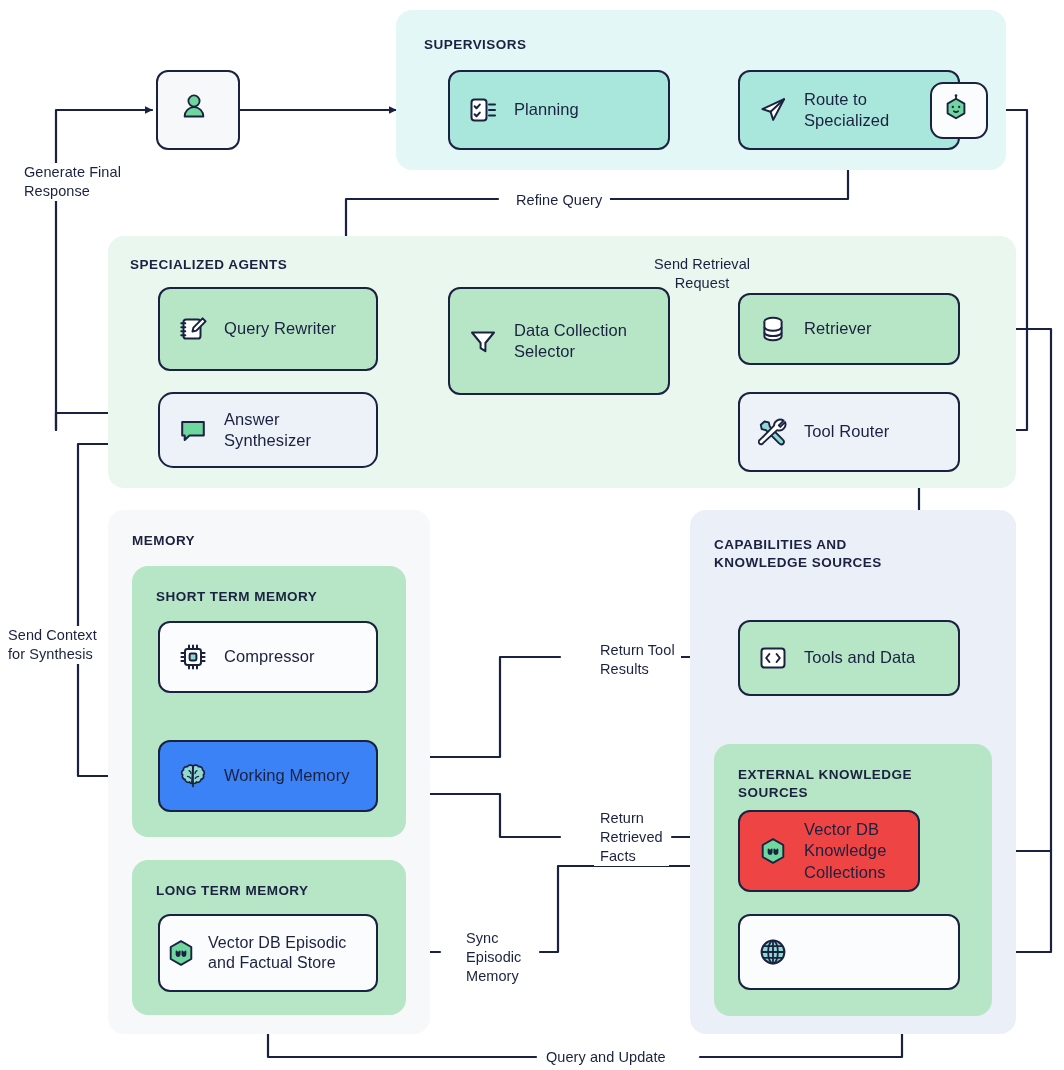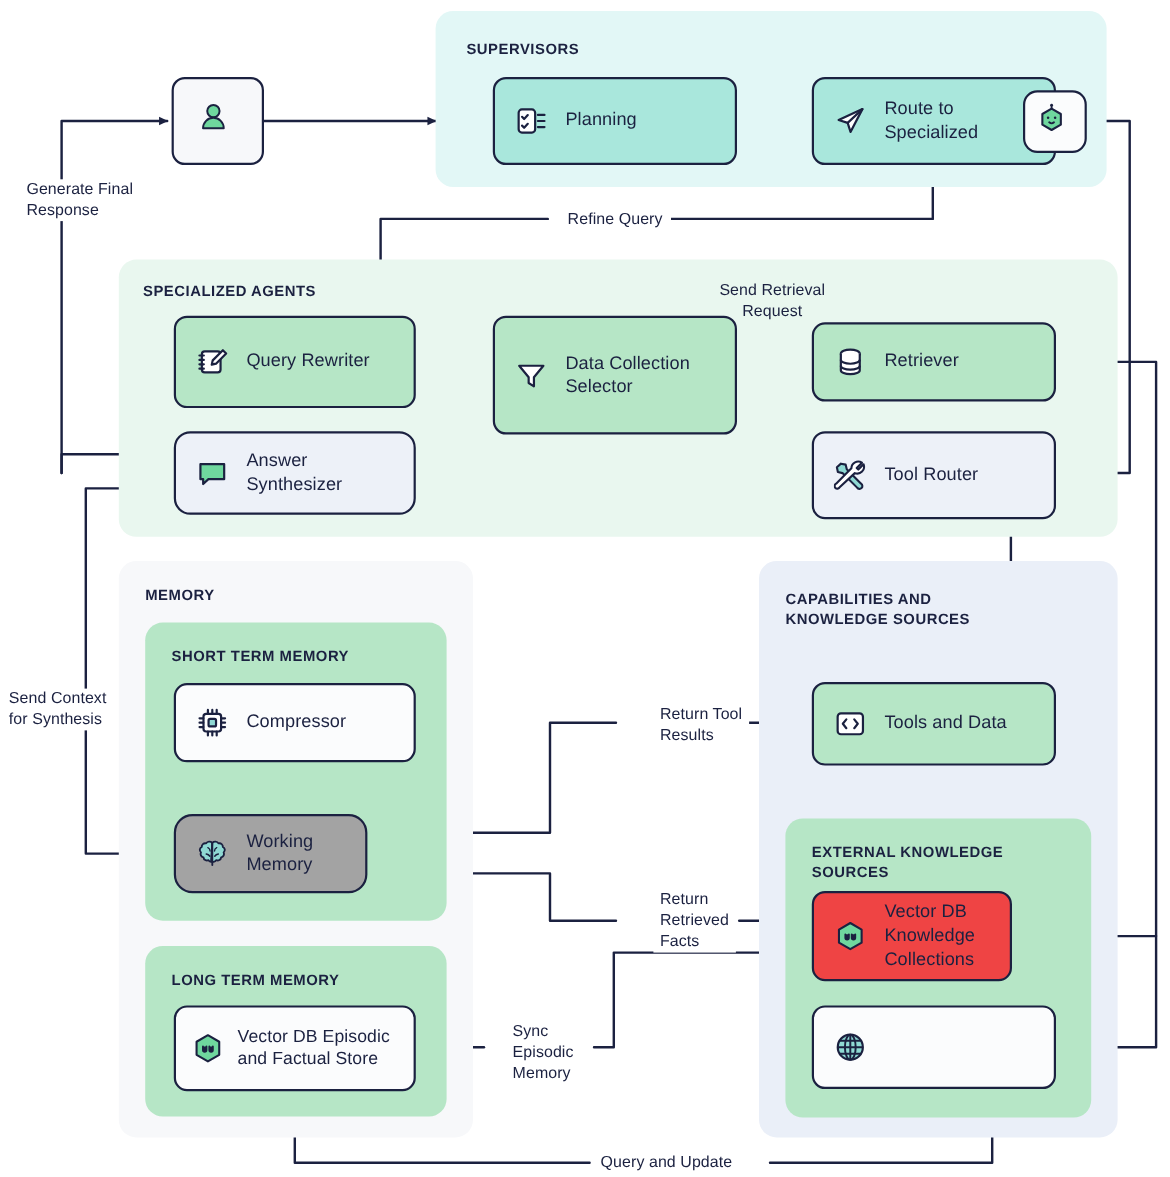--- a/index.html
+++ b/index.html
@@ -227,33 +227,33 @@
     <span class="ico">
       <svg viewBox="0 0 30 30">
           <rect x="7" y="7" width="16" height="16" rx="2.4" fill="#fff" stroke="#1b2140" stroke-width="2"></rect>
           <rect x="11.6" y="11.6" width="6.8" height="6.8" rx="1.4" fill="#8fd9d3" stroke="#1b2140" stroke-width="2"></rect>
           <path d="M11 3.4v3.4M15 3.4v3.4M19 3.4v3.4M11 23.2v3.4M15 23.2v3.4M19 23.2v3.4M3.4 11h3.4M3.4 15h3.4M3.4 19h3.4M23.2 11h3.4M23.2 15h3.4M23.2 19h3.4" stroke="#1b2140" stroke-width="2" stroke-linecap="round"></path>
         </svg>
     </span>
     <span class="lbl">Compressor</span>
   </div>
 
-  <div class="node" style="left:158px; top:740px; width:176px; height:72px; background:#a3a3a3;border-radius:17px;">
+  <div class="node" style="left:158px; top:740px; width:220px; height:72px; background:#3b82f6;">
     <span class="ico">
       <svg viewBox="0 0 30 30">
         <path d="M15 5.2c-1.6-1.6-4.5-1.4-5.6.5-2.3-.5-4.2 1.2-4 3.3-2 .9-2.4 3.5-.7 4.9-1 1.9.2 4.2 2.3 4.5.2 2.2 2.5 3.5 4.5 2.6.9 1.8 3.5 2 4.6.4z" fill="#8fd9d3" stroke="#1b2140" stroke-width="1.7" stroke-linejoin="round"></path>
         <path d="M15 5.2c1.6-1.6 4.5-1.4 5.6.5 2.3-.5 4.2 1.2 4 3.3 2 .9 2.4 3.5.7 4.9 1 1.9-.2 4.2-2.3 4.5-.2 2.2-2.5 3.5-4.5 2.6-.9 1.8-3.5 2-4.6.4z" fill="#8fd9d3" stroke="#1b2140" stroke-width="1.7" stroke-linejoin="round"></path>
         <path d="M15 5.2v16.1M15 25.4v-4.1" stroke="#1b2140" stroke-width="1.7" stroke-linecap="round"></path>
         <path d="M11 9.6q2 1 2 3M19 9.6q-2 1-2 3M9.5 15.4q2.2.4 3.3 2M20.5 15.4q-2.2.4-3.3 2" fill="none" stroke="#1b2140" stroke-width="1.3" stroke-linecap="round"></path>
       </svg>
     </span>
     <span class="lbl">Working Memory</span>
   </div>
 
-  <div class="node" style="left:158px; top:914px; width:220px; height:78px; background:#fbfcfd; padding-left:14px; gap:12px;">
+  <div class="node" style="left:158px; top:914px; width:220px; height:78px; background:#fbfcfd; padding-left:6px; gap:12px;">
     <span class="ico">
       <svg viewBox="0 0 30 30">
           <path d="M15 3.1l10.3 5.95v11.9L15 26.9 4.7 20.95V9.05z" fill="#6fd79e" stroke="#1b2140" stroke-width="1.9" stroke-linejoin="round"></path>
           <path d="M10.5 13.4v3.2a1.6 1.6 0 0 0 3.2 0v-3.2M16.3 13.4v3.2a1.6 1.6 0 0 0 3.2 0v-3.2" fill="#1b2140" stroke="#1b2140" stroke-width="1.7" stroke-linecap="round"></path>
         </svg>
     </span>
     <span class="lbl" style="font-size:16px;">Vector DB Episodic
 and Factual Store</span>
   </div>
 

